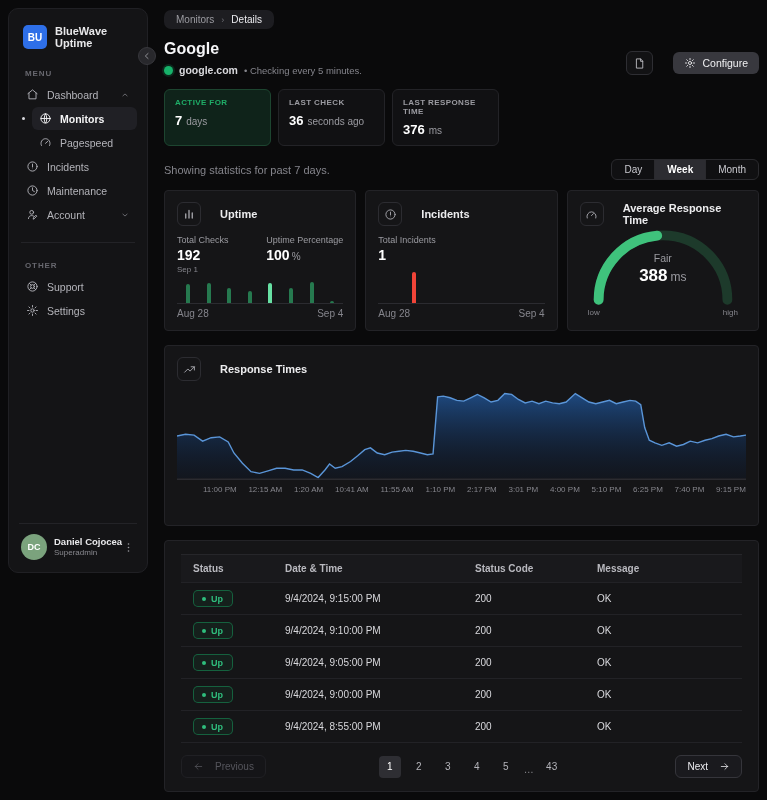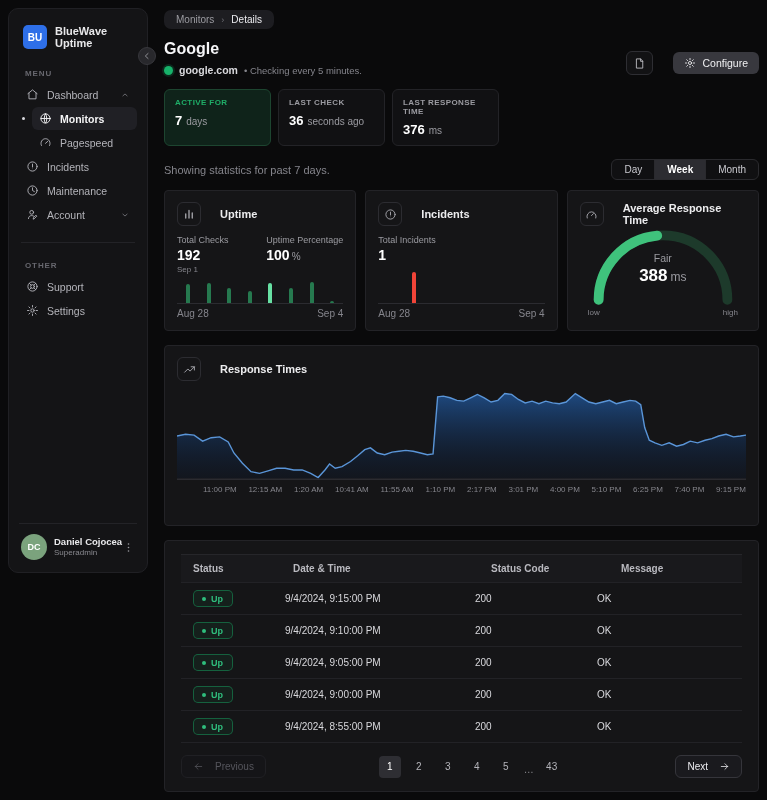--- a/index.html
+++ b/index.html
@@ -142,21 +142,21 @@
 
   .response-card { margin-top:14px; height:181px; flex:none; }
   .rt-svg { width:100%; height:92px; margin-top:9px; display:block; }
   .rt-labels { display:flex; justify-content:space-between; padding-left:26px; margin-top:3px; font-size:8px; color:#85858c; }
 
   .history-card { margin-top:14px; flex:1; padding:13px 16px; }
   .history-card .card-header { margin-bottom:13px; }
   .h-table { border-top:1px solid #26262a; }
   .h-row { display:grid; grid-template-columns:92px 190px 122px 1fr; align-items:center; border-bottom:1px solid #222226; }
   .h-row > div { padding:7px 0 7px 12px; font-size:10px; color:#d8d8dc; }
-  .h-row.head { background:#19191c;gap:8px; }
+  .h-row.head { background:#19191c; }
   .h-row.head > div { font-size:10px; font-weight:700; color:#b9b9bf; padding-top:8px; padding-bottom:8px; }
   .up-badge {
     display:inline-flex; align-items:center; gap:5px; padding:2.5px 9px 2.5px 8px;
     border-radius:5px; border:1px solid rgba(23,178,106,.45); background:rgba(23,178,106,.07);
     color:#2fbd7d; font-size:9px; font-weight:700;
   }
   .up-badge::before { content:""; width:4px; height:4px; border-radius:50%; background:#2fbd7d; }
 
   .pagination { margin-top:auto; padding-top:12px; display:flex; align-items:center; }
   .pg-prev, .pg-next {

